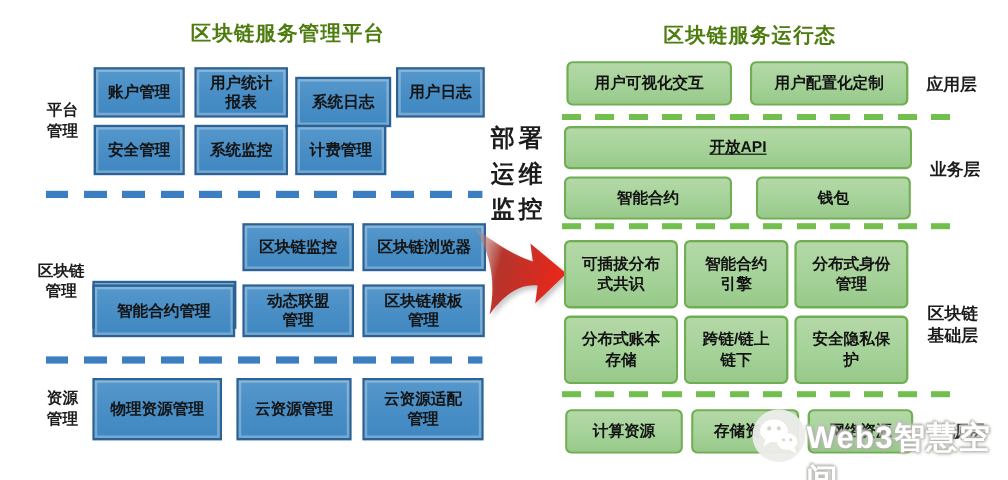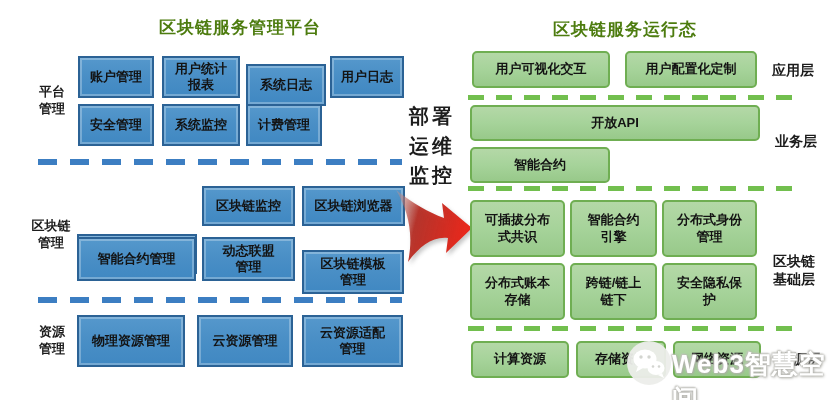--- a/index.html
+++ b/index.html
@@ -74,21 +74,21 @@
   <div class="side-label" style="left:26px;top:218px;width:50px;">区块链
 管理</div>
 
   <div class="box blue" style="left:77px;top:186px;width:120px;height:40px;margin-top:48px;">区块链部署配置</div>
   <div class="box blue" style="left:202px;top:186px;width:93px;height:40px;">区块链监控</div>
   <div class="box blue" style="left:77px;top:237px;width:119px;height:44px;">智能合约管理</div>
 
   <div class="box blue" style="left:302px;top:186px;width:103px;height:40px;">区块链浏览器</div>
   <div class="box blue" style="left:202px;top:237px;width:93px;height:44px;">动态联盟
 管理</div>
-  <div class="box blue" style="left:302px;top:250px;width:102px;height:44px;">区块链模板
+  <div class="box blue" style="left:302px;top:237px;width:102px;height:44px;">区块链模板
 管理</div>
 
   <div class="dash-blue" style="left:38px;top:297px;width:364px;"></div>
 
   <div class="side-label" style="left:28px;top:324px;width:48px;">资源
 管理</div>
 
   <div class="box blue" style="left:77px;top:315px;width:108px;height:52px;">物理资源管理</div>
   <div class="box blue" style="left:197px;top:315px;width:96px;height:52px;">云资源管理</div>
   <div class="box blue" style="left:302px;top:315px;width:101px;height:52px;">云资源适配
@@ -111,22 +111,23 @@
   </svg>
 
   <div class="panel-title" style="left:505px;top:18px;width:240px;">区块链服务运行态</div>
 
   <div class="box green" style="left:472px;top:51px;width:138px;height:37px;">用户可视化交互</div>
   <div class="box green" style="left:625px;top:51px;width:132px;height:37px;">用户配置化定制</div>
   <div class="side-label" style="left:763px;top:61px;width:60px;font-size:14px;">应用层</div>
 
   <div class="dash-green" style="left:468px;top:95px;width:332px;"></div>
 
-  <div class="box green" style="left:470px;top:105px;width:290px;height:36px;">开放API</div>
+  <div class="box green" style="left:470px;top:105px;width:290px;height:36px;text-decoration:underline;">开放API</div>
   <div class="box green" style="left:470px;top:147px;width:140px;height:36px;">智能合约</div>
+  <div class="box green" style="left:630px;top:147px;width:129px;height:36px;">钱包</div>
   <div class="side-label" style="left:766px;top:132px;width:60px;font-size:14px;">业务层</div>
 
   <div class="dash-green" style="left:468px;top:186px;width:332px;"></div>
 
   <div class="box green" style="left:470px;top:200px;width:95px;height:57px;">可插拔分布
 式共识</div>
   <div class="box green" style="left:570px;top:200px;width:87px;height:57px;">智能合约
 引擎</div>
   <div class="box green" style="left:662px;top:200px;width:95px;height:57px;">分布式身份
 管理</div>

